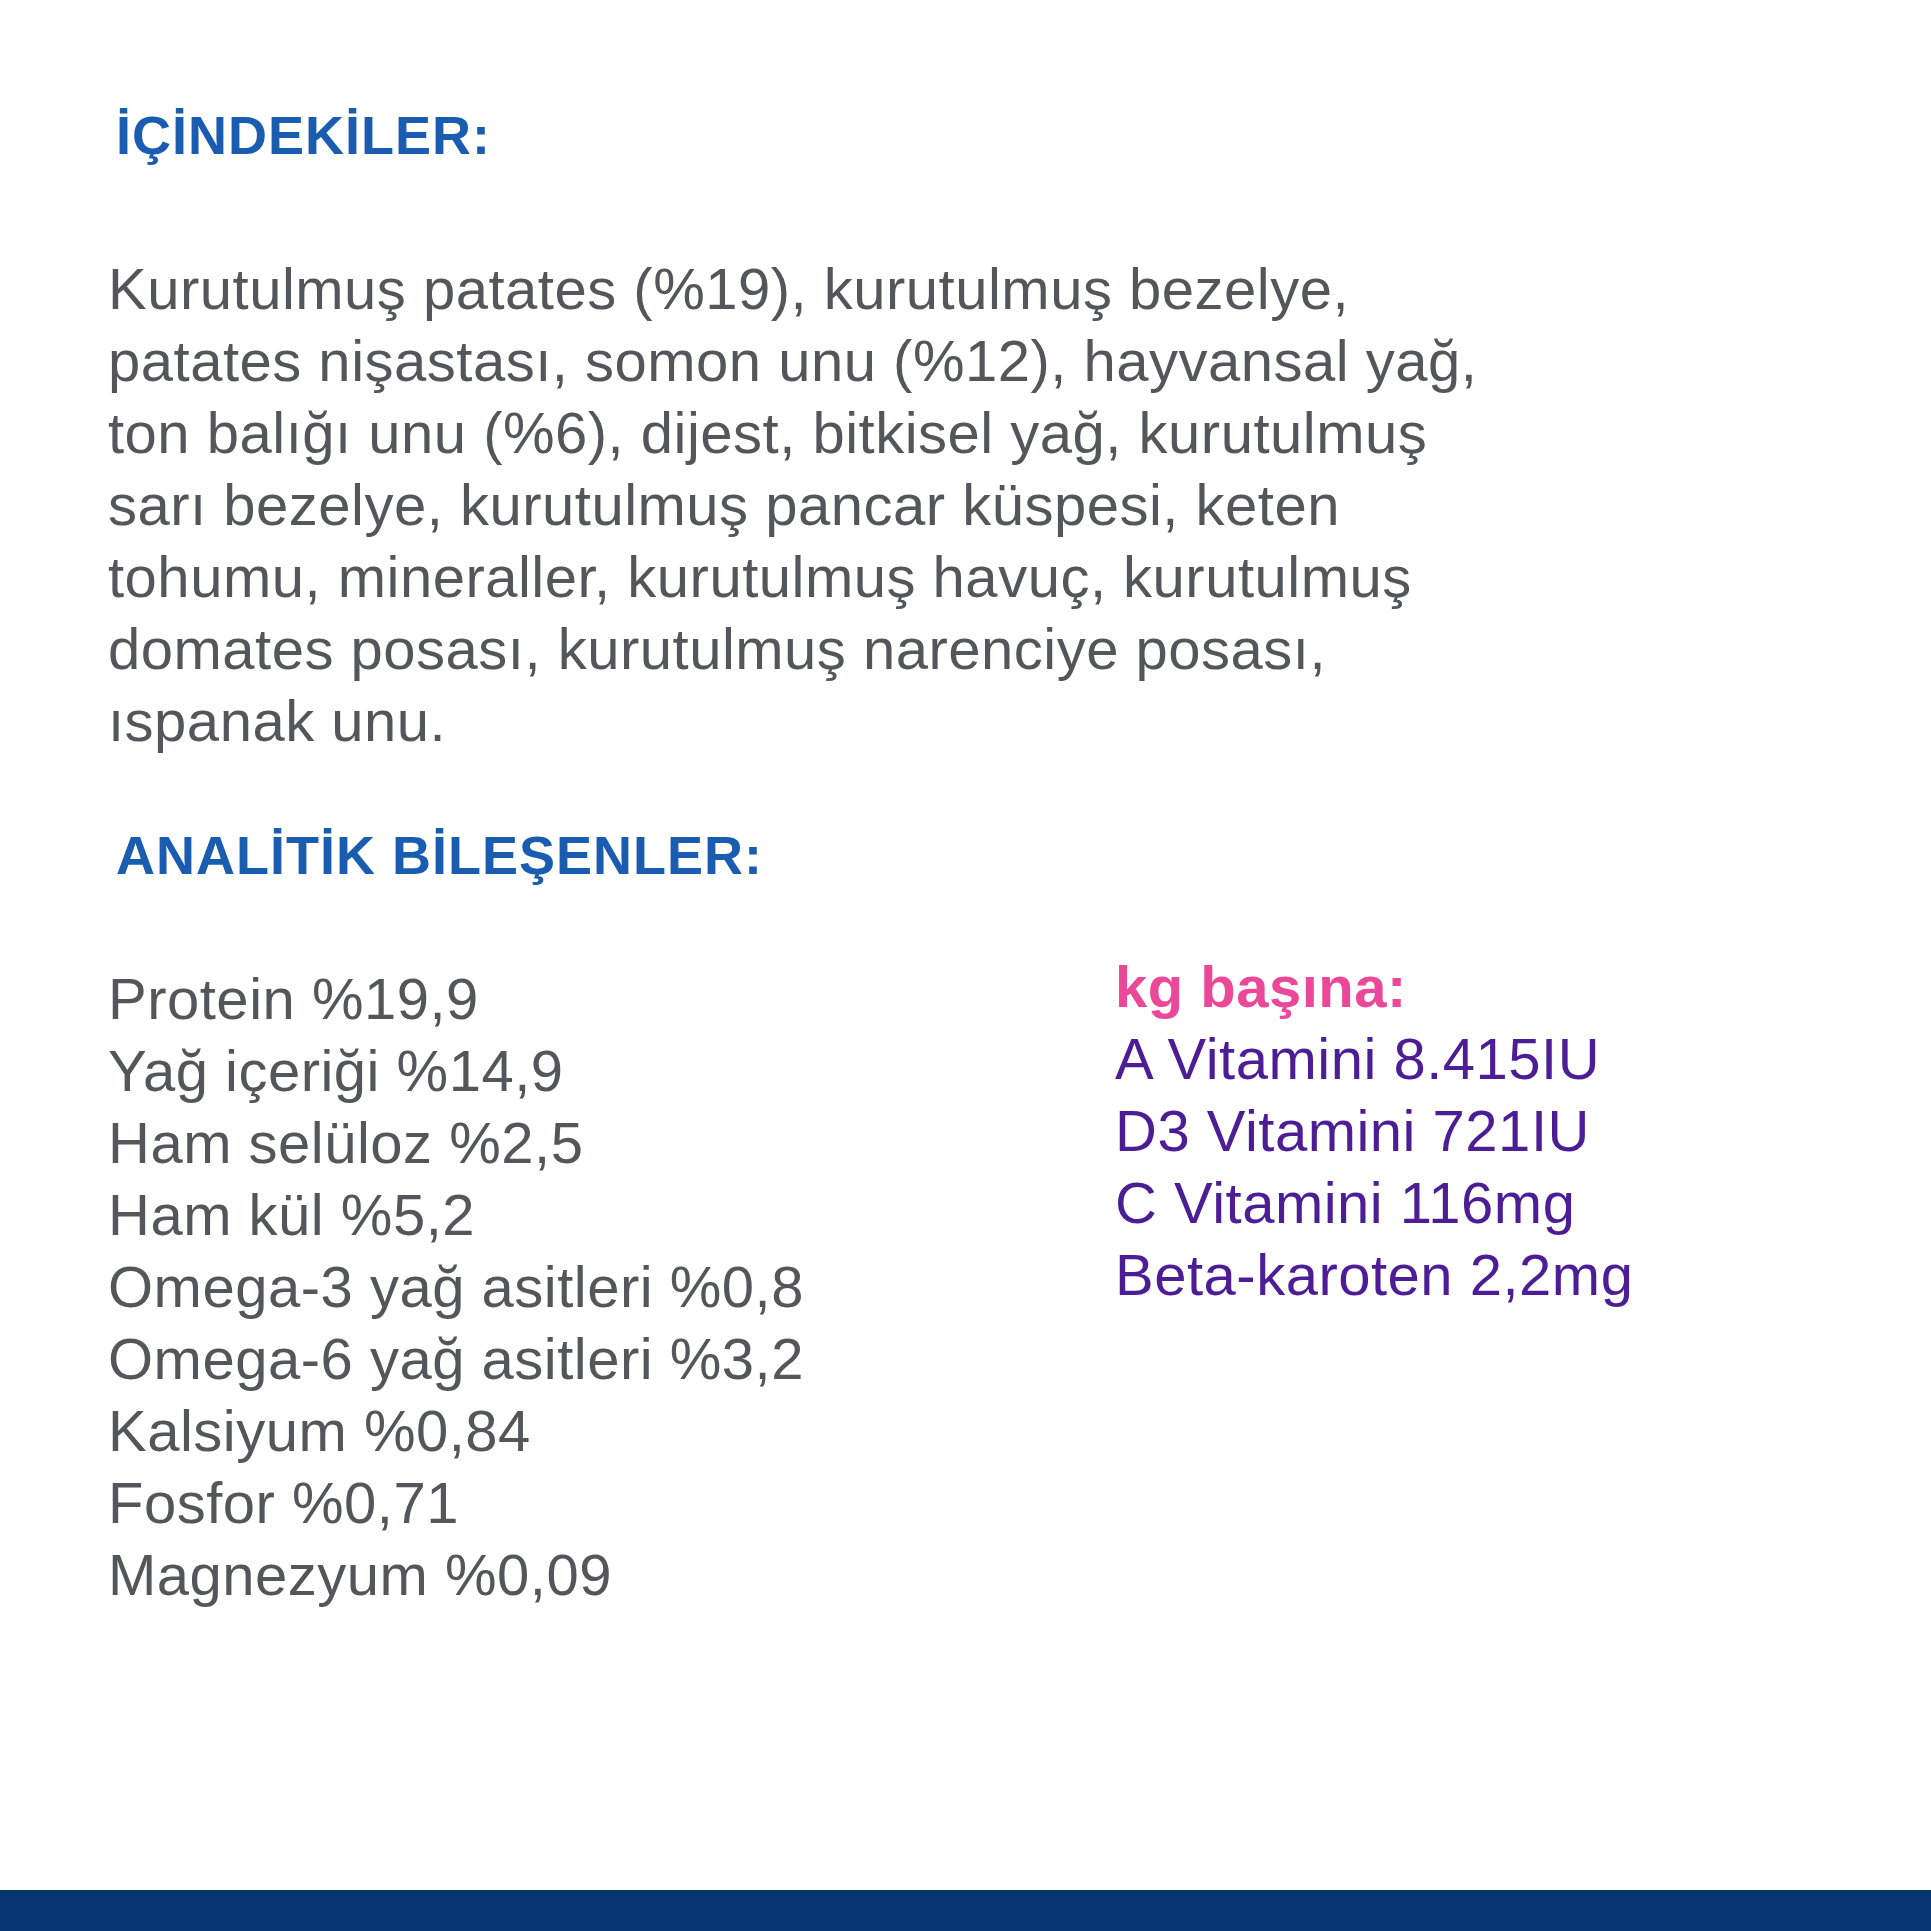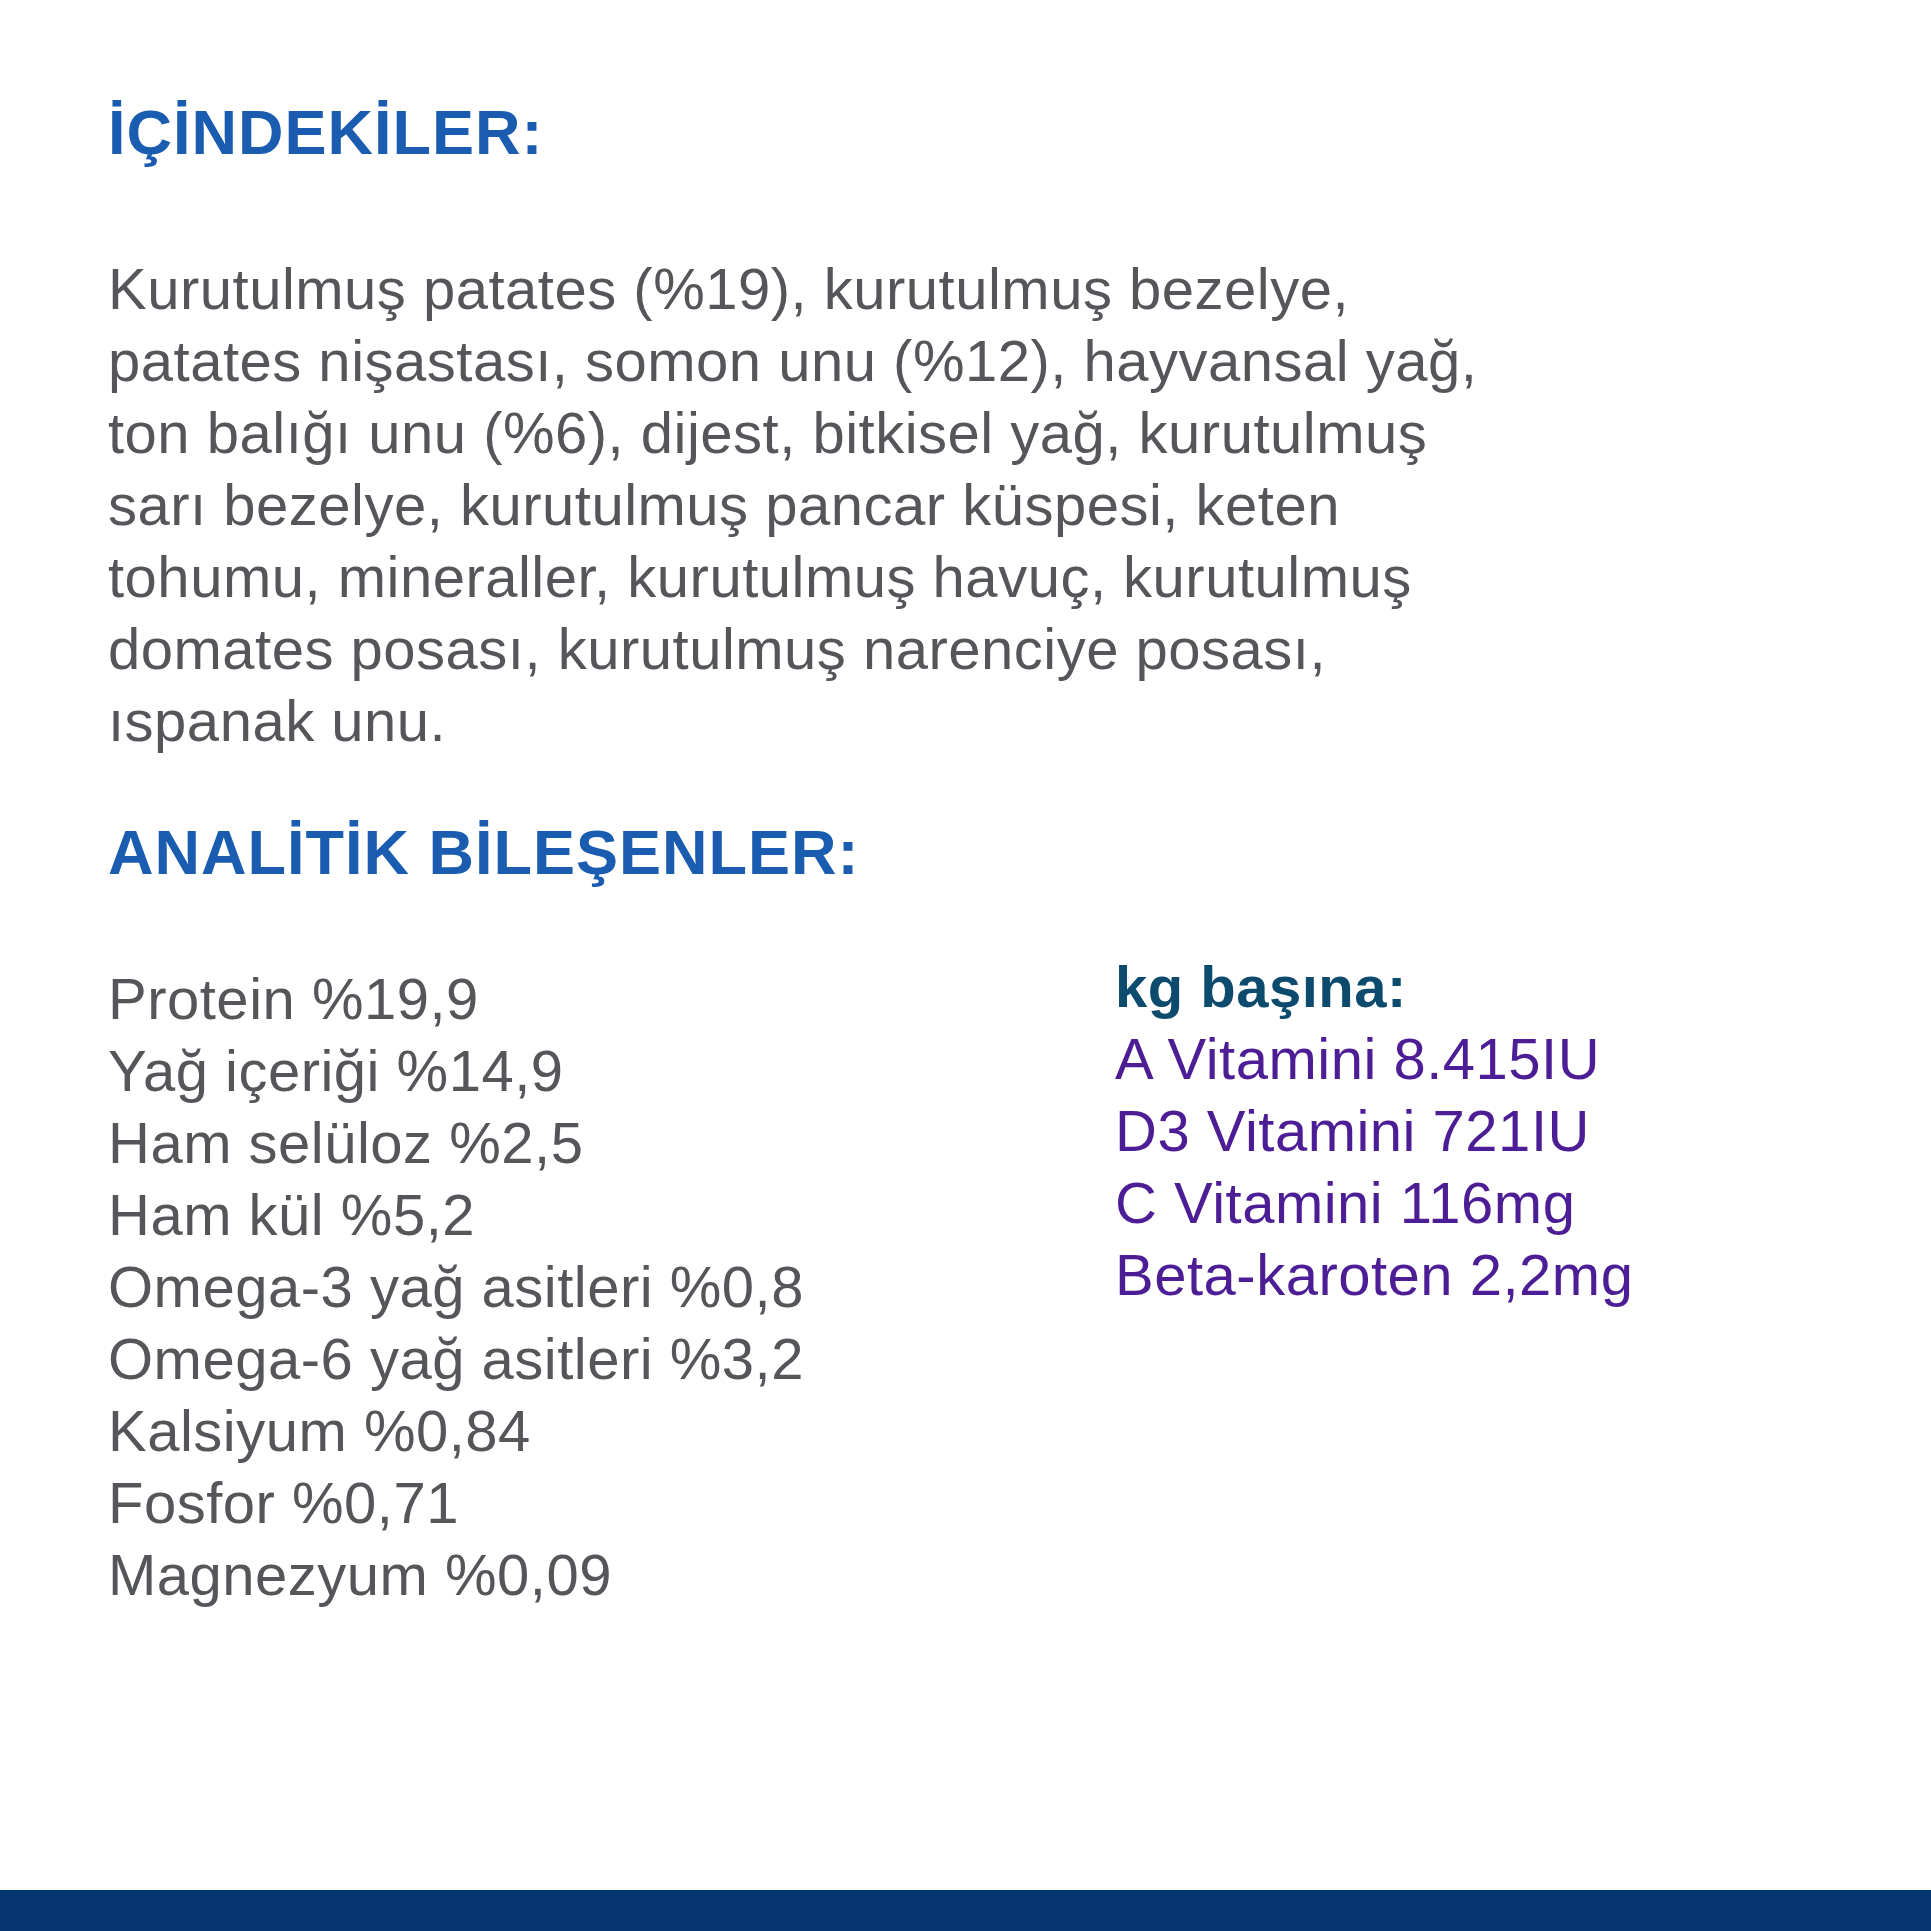--- a/index.html
+++ b/index.html
@@ -12,22 +12,22 @@
     overflow: hidden;
   }
   .page {
     position: absolute;
     inset: 0;
     background: #ffffff;
   }
   .heading {
     position: absolute;
     left: 108px;
-    margin: 0;
-    font-size: 63px;
+    margin: 8px;
+    font-size: 54px;
     line-height: 1.05;
     font-weight: 800;
     letter-spacing: 1px;
     color: #1a5cb0;
     white-space: nowrap;
   }
   #ingredients-heading { top: 99px; }
   #analytical-heading  { top: 819px; }
   .body-text {
     position: absolute;
@@ -65,21 +65,21 @@
     line-height: 72px;
     letter-spacing: 0.5px;
     white-space: nowrap;
   }
   .col-left .row { color: #54565a; }
   .col-right .row { color: #4c1d95; }
   .per-kg-label {
     font-size: 58px;
     line-height: 72px;
     font-weight: 700;
-    color: #0c4a6e;
+    color: #ec4899;
     letter-spacing: 0.5px;
     white-space: nowrap;
   }
   .footer-bar {
     position: absolute;
     left: 0;
     top: 1890px;
     width: 1931px;
     height: 41px;
     background: #05356f;

